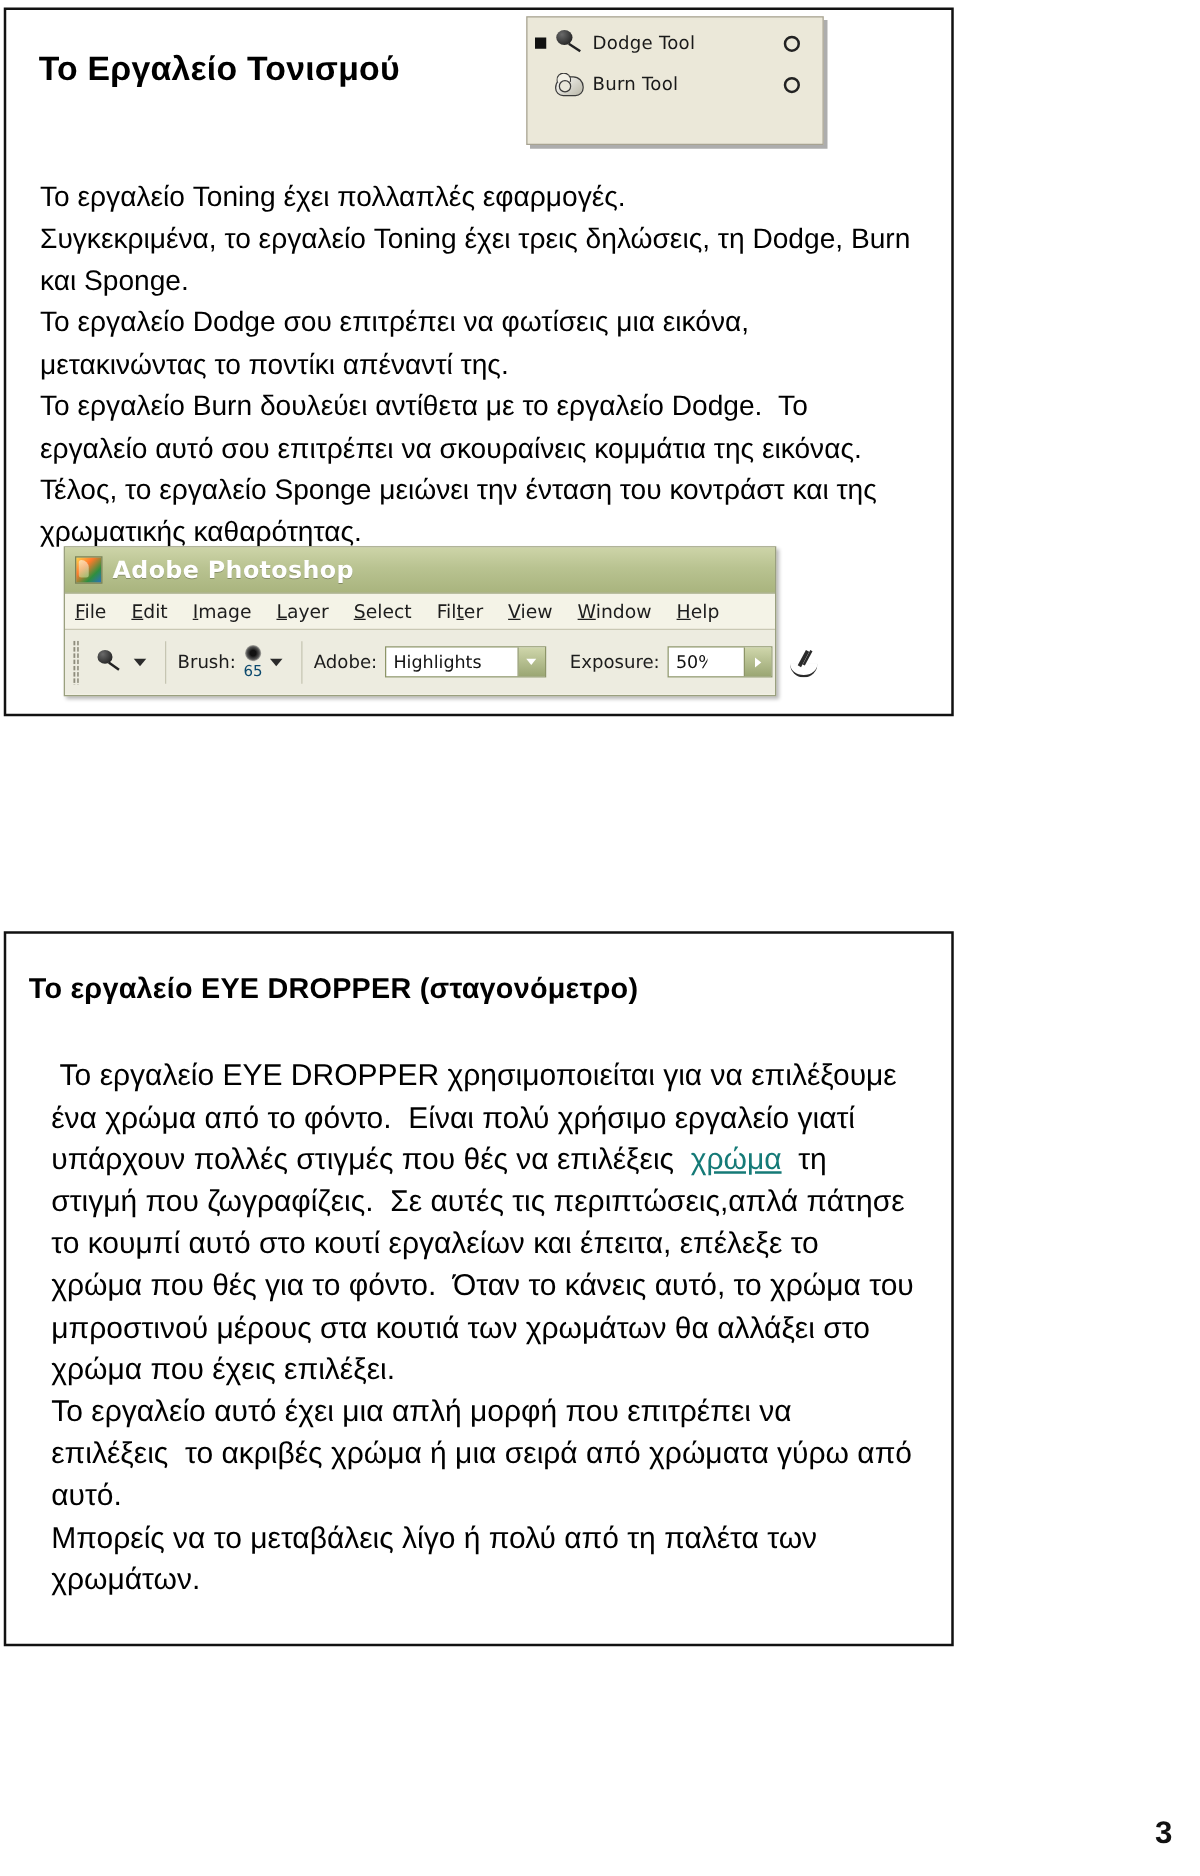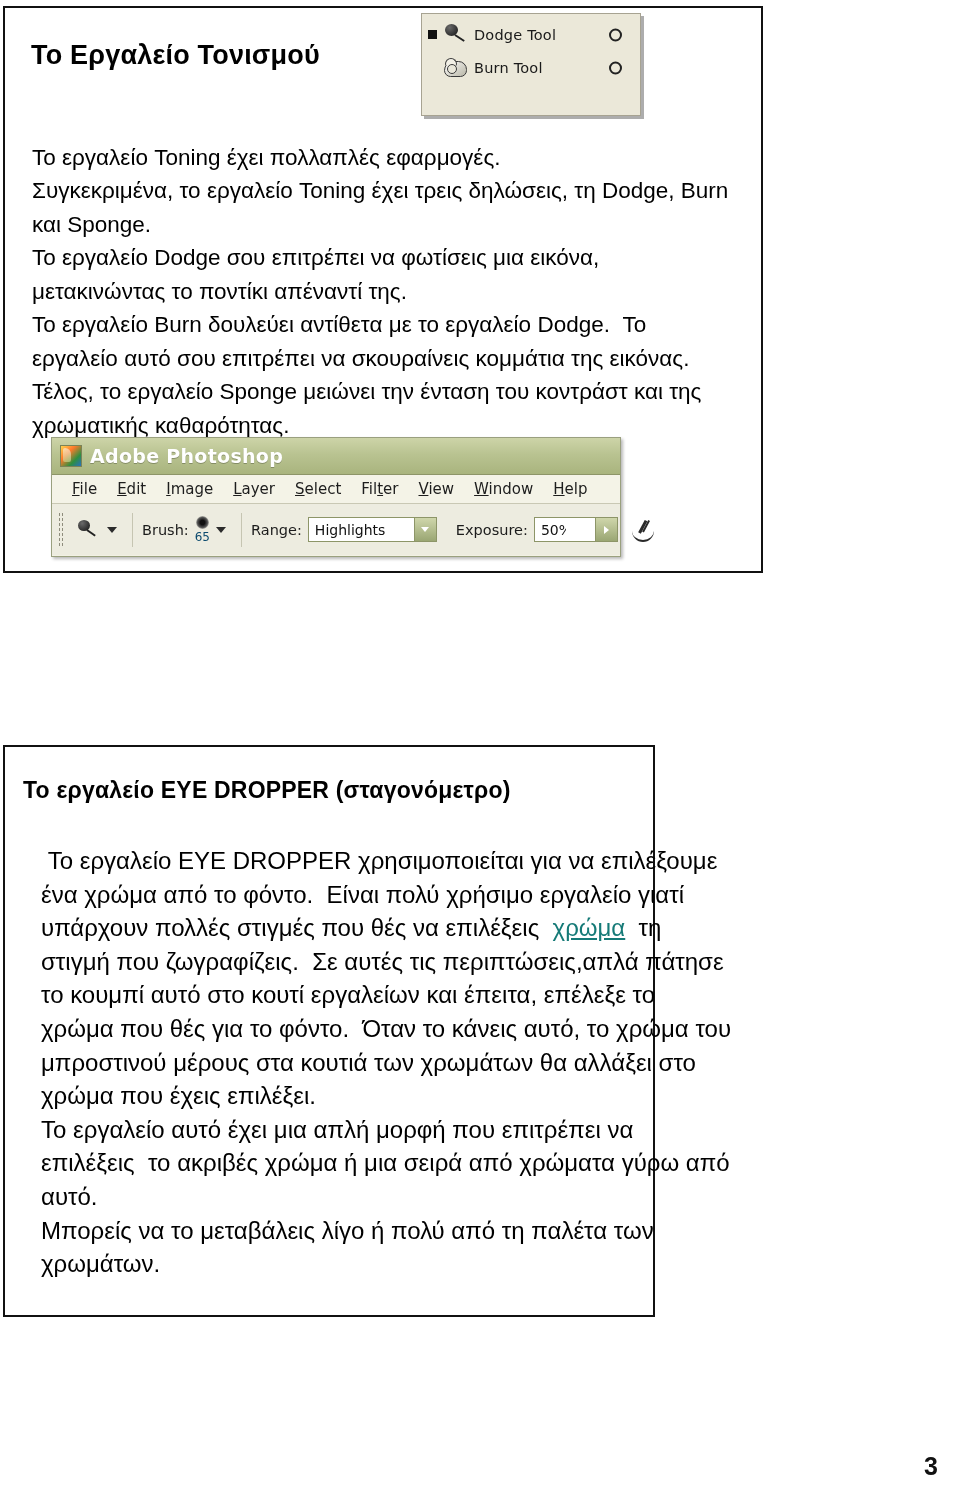--- a/index.html
+++ b/index.html
@@ -13,21 +13,21 @@
     overflow:hidden;
   }
   
   .slide{
     position:absolute;
     border:2px solid #111111;
     background:#ffffff;
     box-sizing:border-box;
   }
   #slide-1{ left:3px; top:6px; width:760px; height:567px; }
-  #slide-2{ left:3px; top:745px; width:652px; height:572px; }
+  #slide-2{ left:3px; top:745px; width:760px; height:572px; }
 
   .slide-heading{
     position:absolute;
     font-weight:bold;
     letter-spacing:.2px;
     white-space:nowrap;
   }
   #slide-1 .slide-heading{ left:26px; top:14px; font-size:27px; }
   #slide-2 .slide-heading{ left:18px; top:15px; font-size:23px; }
 
@@ -42,21 +42,21 @@
 
   .link{
     color:#157a77;
     text-decoration:underline;
   }
 
   
   #tool-flyout{
     position:absolute;
     left:416px; top:5px;
-    width:220px; height:103px;
+    width:238px; height:103px;
     background:#ebe8d9;
     border:1px solid #a7a392;
     box-shadow:3px 3px 0 rgba(0,0,0,.32);
     box-sizing:border-box;
     padding:4px 0 0 0;
   }
   .tool-row{
     position:relative;
     height:33px;
     display:flex;
@@ -127,21 +127,21 @@
   #ps-apptitle{
     color:#ffffff;font-weight:bold;font-size:19px;letter-spacing:.3px;
     font-family:"DejaVu Sans",sans-serif;
     text-shadow:0 1px 0 rgba(0,0,0,.25);
   }
   #ps-menubar{
     height:29px;
     background:#f4f3e7;
     border-bottom:1px solid #c9c8b4;
     display:flex;align-items:center;gap:20px;
-    padding-left:20px;
+    padding-left:8px;
     box-sizing:border-box;
   }
   .menu-item{
     font-size:15px;color:#1d1d1d;
     font-family:"DejaVu Sans",sans-serif;
     white-space:nowrap;cursor:default;
   }
   .menu-item u{text-decoration:underline;}
   #ps-optionsbar{
     height:51px;
@@ -290,21 +290,21 @@
 
       <span class="opt-label">Brush:</span>
       <span class="brush-stack">
         <span id="brush-dot"></span>
         <span class="brush-size">65</span>
       </span>
       <span class="caret"></span>
 
       <span class="vsep"></span>
 
-      <span class="opt-label">Range:</span>
+      <span class="opt-label">Adobe:</span>
       <span class="combo" id="range-combo">
         <span class="val">Highlights</span>
         <span class="btn">
           <span class="btn-arrow-down"></span>
         </span>
       </span>
 
       <span class="vsep" style="background:transparent;"></span>
 
       <span class="opt-label">Exposure:</span>

